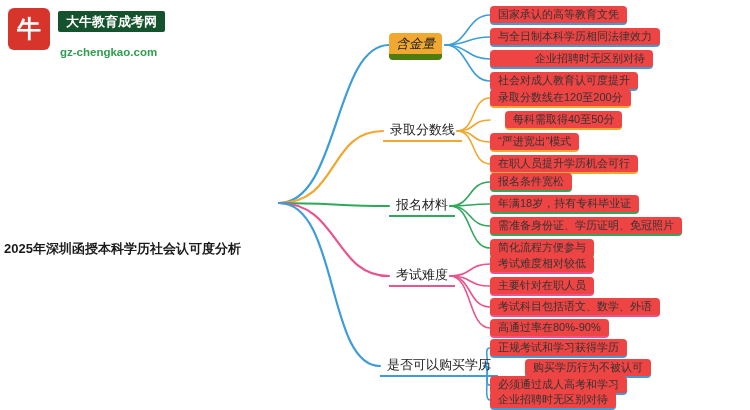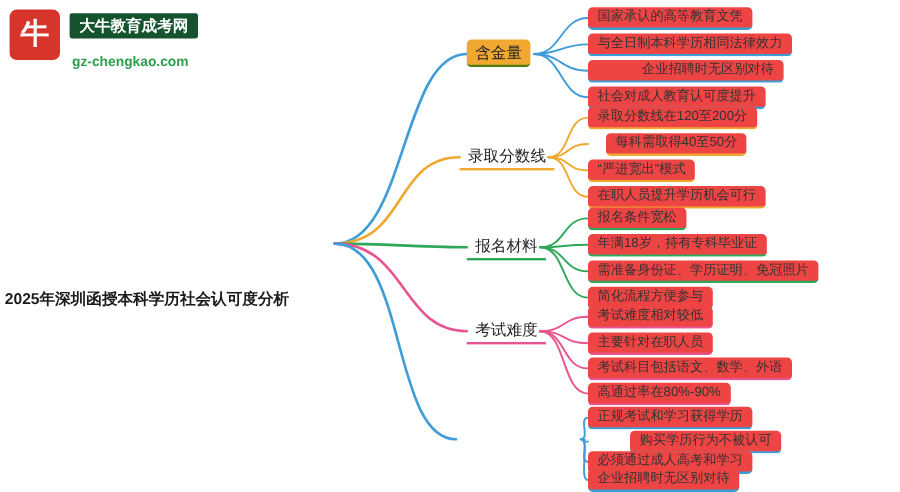--- a/index.html
+++ b/index.html
@@ -23,21 +23,21 @@
              font-size:13px;line-height:17px;padding:2px 8px;white-space:nowrap;border-radius:2px;}
   .logo-url{position:absolute;left:52px;top:38px;color:#2E9E4F;font-weight:bold;font-size:11.5px;white-space:nowrap;}
 
   
   .main-title{position:absolute;left:4px;top:195px;font-size:13px;line-height:16px;color:#1a1a1a;
               font-weight:bold;white-space:nowrap;margin-top:46px;}
 
   
   .branch{position:absolute;font-size:13px;line-height:17px;color:#222222;padding:2px 7px;
           white-space:nowrap;border-bottom:2px solid transparent;}
-  .branch-filled{background:#F0A830;border-radius:4px;border-bottom:2px solid #4d7c0f;}
+  .branch-filled{background:#F0A830;border-radius:4px;border-bottom:6px solid #4d7c0f;font-style:italic;}
   .u-yellow{border-bottom-color:#F0A830;}
   .u-green{border-bottom-color:#2FA85C;}
   .u-pink{border-bottom-color:#E8548F;}
   .u-blue{border-bottom-color:#3E9DD8;}
 
   
   .leaf{position:absolute;background:#ef4444;border-radius:4px;padding:2px 8px;font-size:11px;
         line-height:13px;color:#333333;white-space:nowrap;border-bottom:2px solid transparent;}
   .b-blue{border-bottom-color:#3E9DD8;}
   .b-yellow{border-bottom-color:#F0A830;}
@@ -88,20 +88,21 @@
     <div class="logo-name">大牛教育成考网</div>
     <div class="logo-url">gz-chengkao.com</div>
   </div>
 
   <div class="main-title">2025年深圳函授本科学历社会认可度分析</div>
 
   <div class="branch branch-filled" style="left:389px;top:33px;">含金量</div>
   <div class="branch u-yellow" style="left:383px;top:119px;">录取分数线</div>
   <div class="branch u-green" style="left:389px;top:194px;">报名材料</div>
   <div class="branch u-pink" style="left:389px;top:264px;">考试难度</div>
+  <div class="branch u-blue" style="left:380px;top:354px;">是否可以购买学历</div>
 
   <div class="leaf b-blue" style="left:490px;top:6px;">国家承认的高等教育文凭</div>
   <div class="leaf b-blue" style="left:490px;top:28px;">与全日制本科学历相同法律效力</div>
   <div class="leaf b-blue" style="left:490px;top:50px;padding-left:45px;">企业招聘时无区别对待</div>
   <div class="leaf b-blue" style="left:490px;top:72px;">社会对成人教育认可度提升</div>
 
   <div class="leaf b-yellow" style="left:490px;top:89px;">录取分数线在120至200分</div>
   <div class="leaf b-yellow" style="left:490px;top:111px;margin-left:15px;">每科需取得40至50分</div>
   <div class="leaf b-yellow" style="left:490px;top:133px;">“严进宽出”模式</div>
   <div class="leaf b-yellow" style="left:490px;top:155px;">在职人员提升学历机会可行</div>

